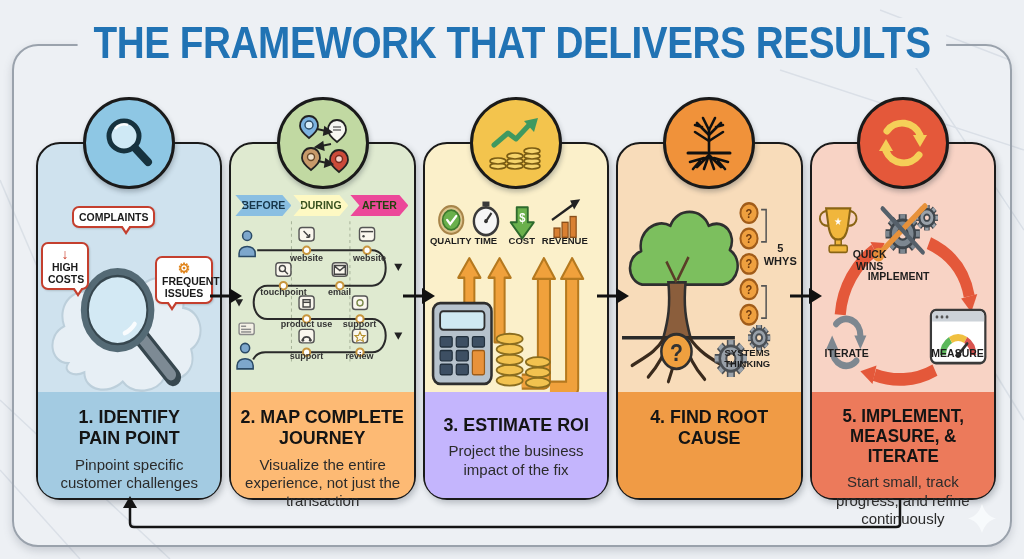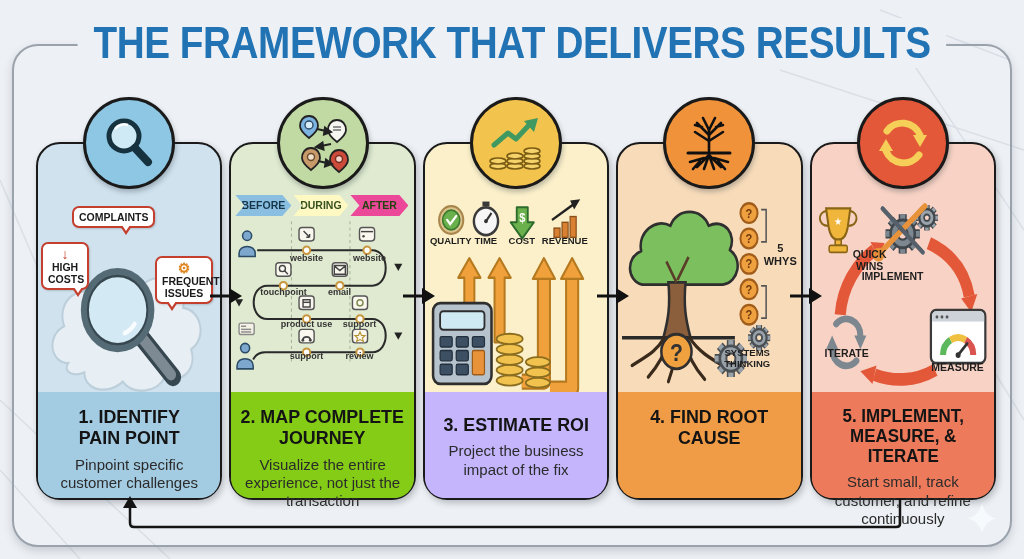--- a/index.html
+++ b/index.html
@@ -221,21 +221,21 @@
         </svg>
         <span class="tp-label" style="left:75px; top:63px;">website</span>
         <span class="tp-label" style="left:138px; top:63px;">website</span>
         <span class="tp-label" style="left:52px; top:97px;">touchpoint</span>
         <span class="tp-label" style="left:108px; top:97px;">email</span>
         <span class="tp-label" style="left:75px; top:129px;">product use</span>
         <span class="tp-label" style="left:128px; top:129px;">support</span>
         <span class="tp-label" style="left:75px; top:161px;">support</span>
         <span class="tp-label" style="left:128px; top:161px;">review</span>
       </div>
-      <div class="footer" style="background-color: #84cc16;">
+      <div class="footer" style="background-color: #fdba74;">
         <div class="heading">
           <span>2. MAP COMPLETE</span>
             <span>JOURNEY</span>
         </div>
         <div class="desc">Visualize the entire experience, not just the transaction</div>
       </div>
     </div>
 
     <div class="card" style="background-color: rgb(251, 240, 202);">
       <div class="card-circle" style="background-color: rgb(243, 196, 77);">
@@ -487,30 +487,30 @@
             <circle cx="145" cy="143" r="2.5" fill="#333"></circle>
           </g>
           <g>
             <path d="M24,116 A14 14 0 0 1 48,126" fill="none" stroke="#7d8790" stroke-width="6" stroke-linecap="round"></path>
             <polygon points="42,126 54,126 48,138" fill="#7d8790"></polygon>
             <path d="M44,148 A14 14 0 0 1 20,138" fill="none" stroke="#7d8790" stroke-width="6" stroke-linecap="round"></path>
             <polygon points="26,138 14,138 20,126" fill="#7d8790"></polygon>
           </g>
         </svg>
         <span class="cap" style="left:16px; top:58px; width:52px;margin-left:16px;">QUICK WINS</span>
-        <span class="cap" style="left:41px; top:80px; width:80px;">IMPLEMENT</span>
-        <span class="cap" style="left:113px; top:171px; width:66px;">MEASURE</span>
+        <span class="cap" style="left:47px; top:80px; width:80px;">IMPLEMENT</span>
+        <span class="cap" style="left:113px; top:157px; width:66px;">MEASURE</span>
         <span class="cap" style="left:4px; top:157px; width:62px;">ITERATE</span>
       </div>
       <div class="footer" style="background-color: rgb(236, 122, 91);">
         <div class="heading" style="font-size:18px;">
           <span>5. IMPLEMENT,</span>
             <span>MEASURE, &amp; ITERATE</span>
         </div>
-        <div class="desc">Start small, track customer, and refine continuously</div>
+        <div class="desc">Start small, track progress, and refine continuously</div>
       </div>
     </div>
 
     <svg class="gap-arrow" style="left:173px;" viewBox="0 0 34 22">
       <line x1="1" y1="11" x2="21" y2="11" stroke="#111" stroke-width="3"></line>
         <polygon points="20,3 33,11 20,19" fill="#111"></polygon>
     </svg>
     <svg class="gap-arrow" style="left:366px;" viewBox="0 0 34 22">
       <line x1="1" y1="11" x2="21" y2="11" stroke="#111" stroke-width="3"></line>
         <polygon points="20,3 33,11 20,19" fill="#111"></polygon>

